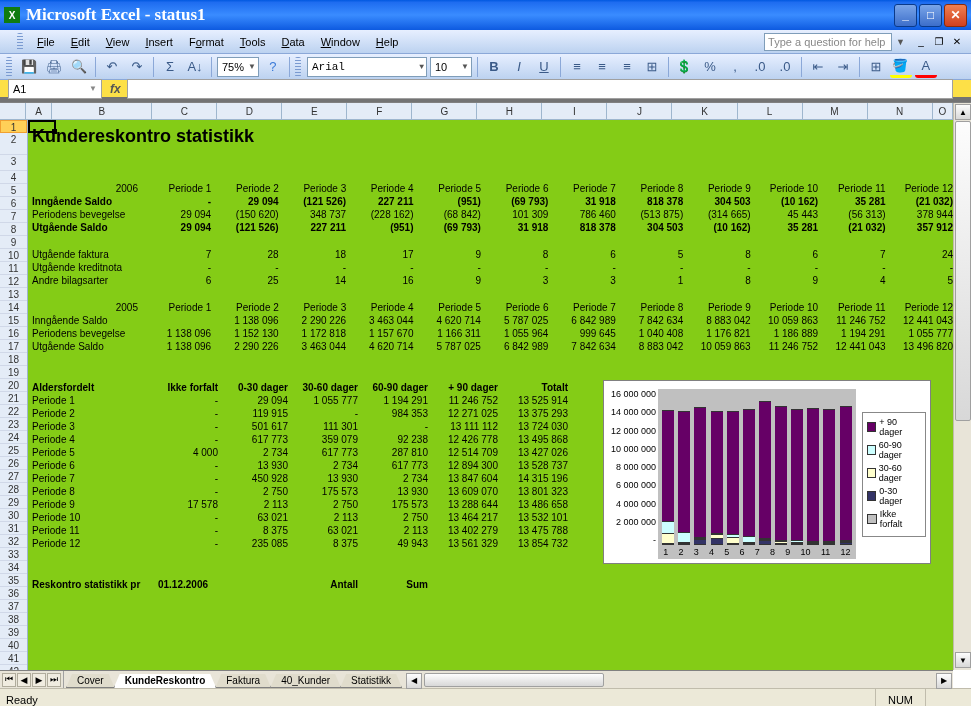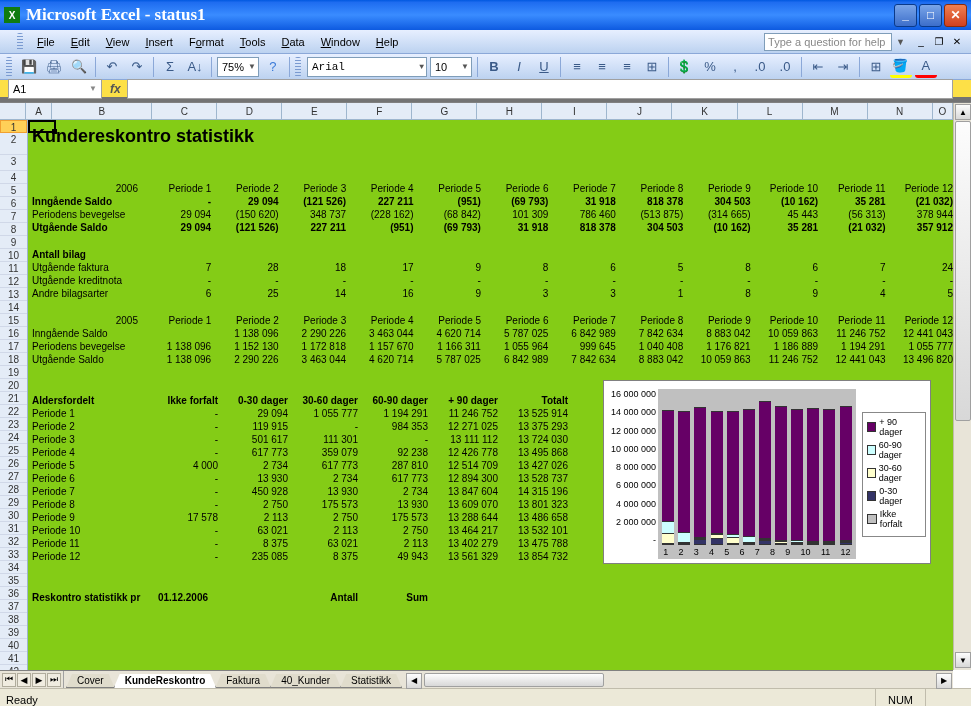--- a/index.html
+++ b/index.html
@@ -297,23 +297,20 @@
           <div class="val">31 918</div>
           <div class="val">818 378</div>
           <div class="val">304 503</div>
           <div class="val">(10 162)</div>
           <div class="val">35 281</div>
           <div class="val">(21 032)</div>
           <div class="val">357 912</div>
         </div>
       </div>
     <div style="height:14px"></div>
-    <div class="datarow">
-        <div class="sect">Antall bilag</div>
-      </div>
     <div id="bilag">
         <div class="datarow">
           <div class="lbl">Utgående faktura</div>
           <div class="val">7</div>
           <div class="val">28</div>
           <div class="val">18</div>
           <div class="val">17</div>
           <div class="val">9</div>
           <div class="val">8</div>
           <div class="val">6</div>

